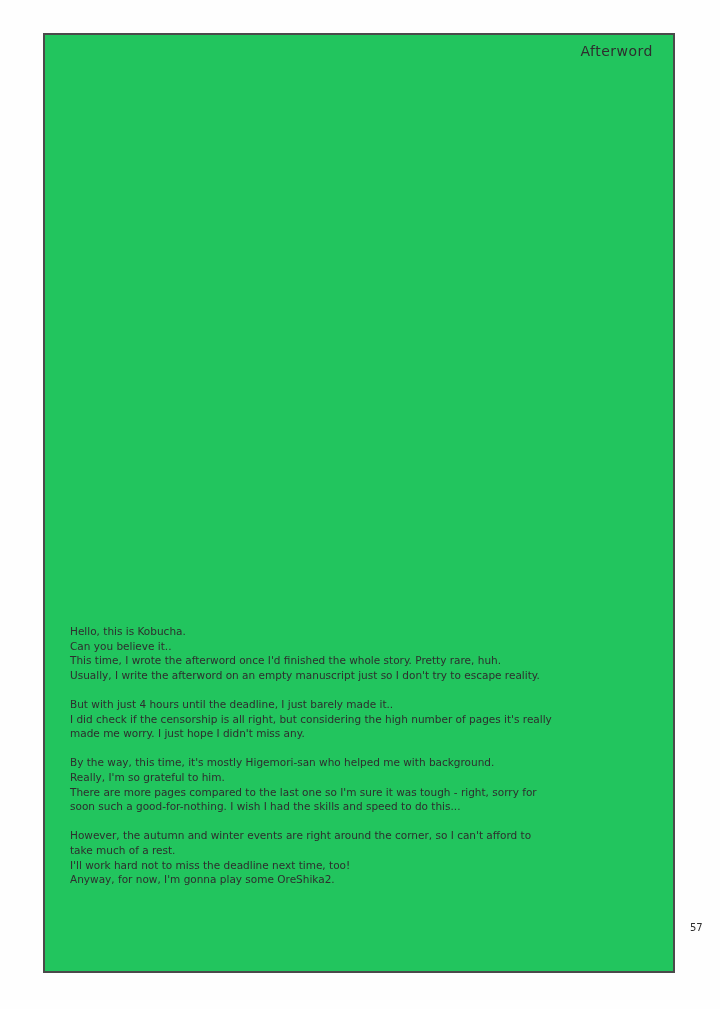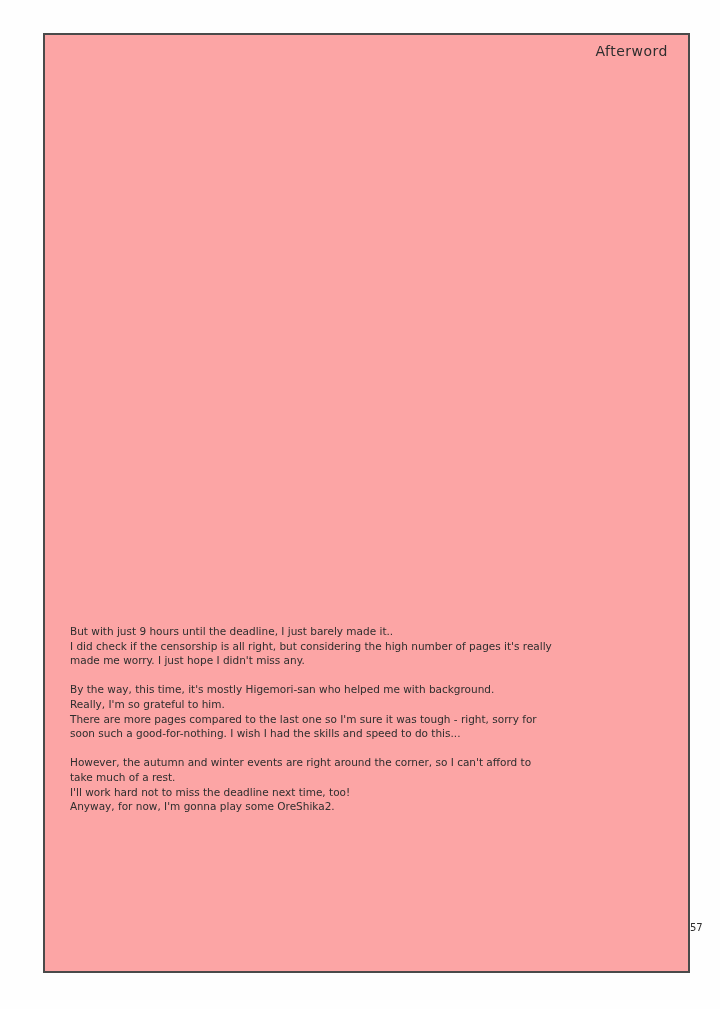--- a/index.html
+++ b/index.html
@@ -19,23 +19,22 @@
     inset: 0;
     background: #fefefe;
   }
   .frame {
     position: absolute;
     left: 43px;
     top: 33px;
     width: 628px;
     height: 936px;
     border: 2px solid #4a4a4a;
-    background: #fca5a5;
+    background: #22c55e;
     box-sizing: content-box;
-    padding-left: 15px;
   }
   .page-title {
     position: absolute;
     top: 8px;
     right: 20px;
     font-size: 14px;
     letter-spacing: 0.5px;
     color: #2e2e2e;
   }
   .body-text {
@@ -59,21 +58,25 @@
     color: #2e2e2e;
   }
 </style>
 </head>
 <body>
 
 <div class="sheet">
   <div class="frame">
     <div class="page-title">Afterword</div>
     <div class="body-text">
-      <p>But with just 9 hours until the deadline, I just barely made it..
+      <p>Hello, this is Kobucha.
+Can you believe it..
+This time, I wrote the afterword once I'd finished the whole story. Pretty rare, huh.
+Usually, I write the afterword on an empty manuscript just so I don't try to escape reality.</p>
+      <p>But with just 4 hours until the deadline, I just barely made it..
 I did check if the censorship is all right, but considering the high number of pages it's really
 made me worry. I just hope I didn't miss any.</p>
       <p>By the way, this time, it's mostly Higemori-san who helped me with background.
 Really, I'm so grateful to him.
 There are more pages compared to the last one so I'm sure it was tough - right, sorry for
 soon such a good-for-nothing. I wish I had the skills and speed to do this...</p>
       <p>However, the autumn and winter events are right around the corner, so I can't afford to
 take much of a rest.
 I'll work hard not to miss the deadline next time, too!
 Anyway, for now, I'm gonna play some OreShika2.</p>

